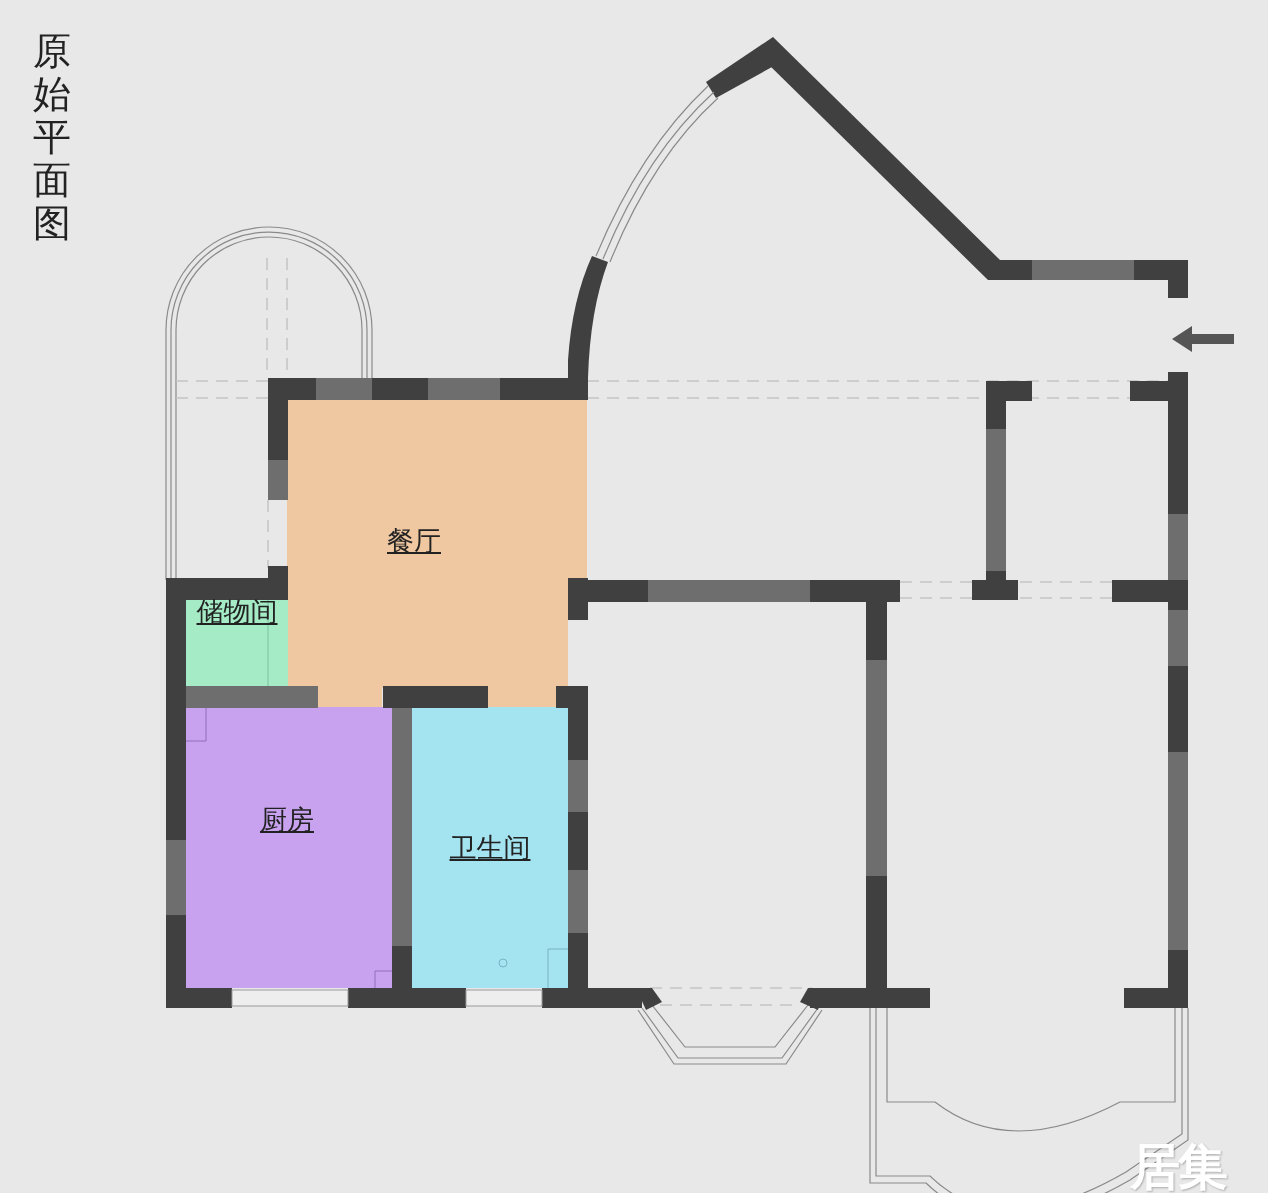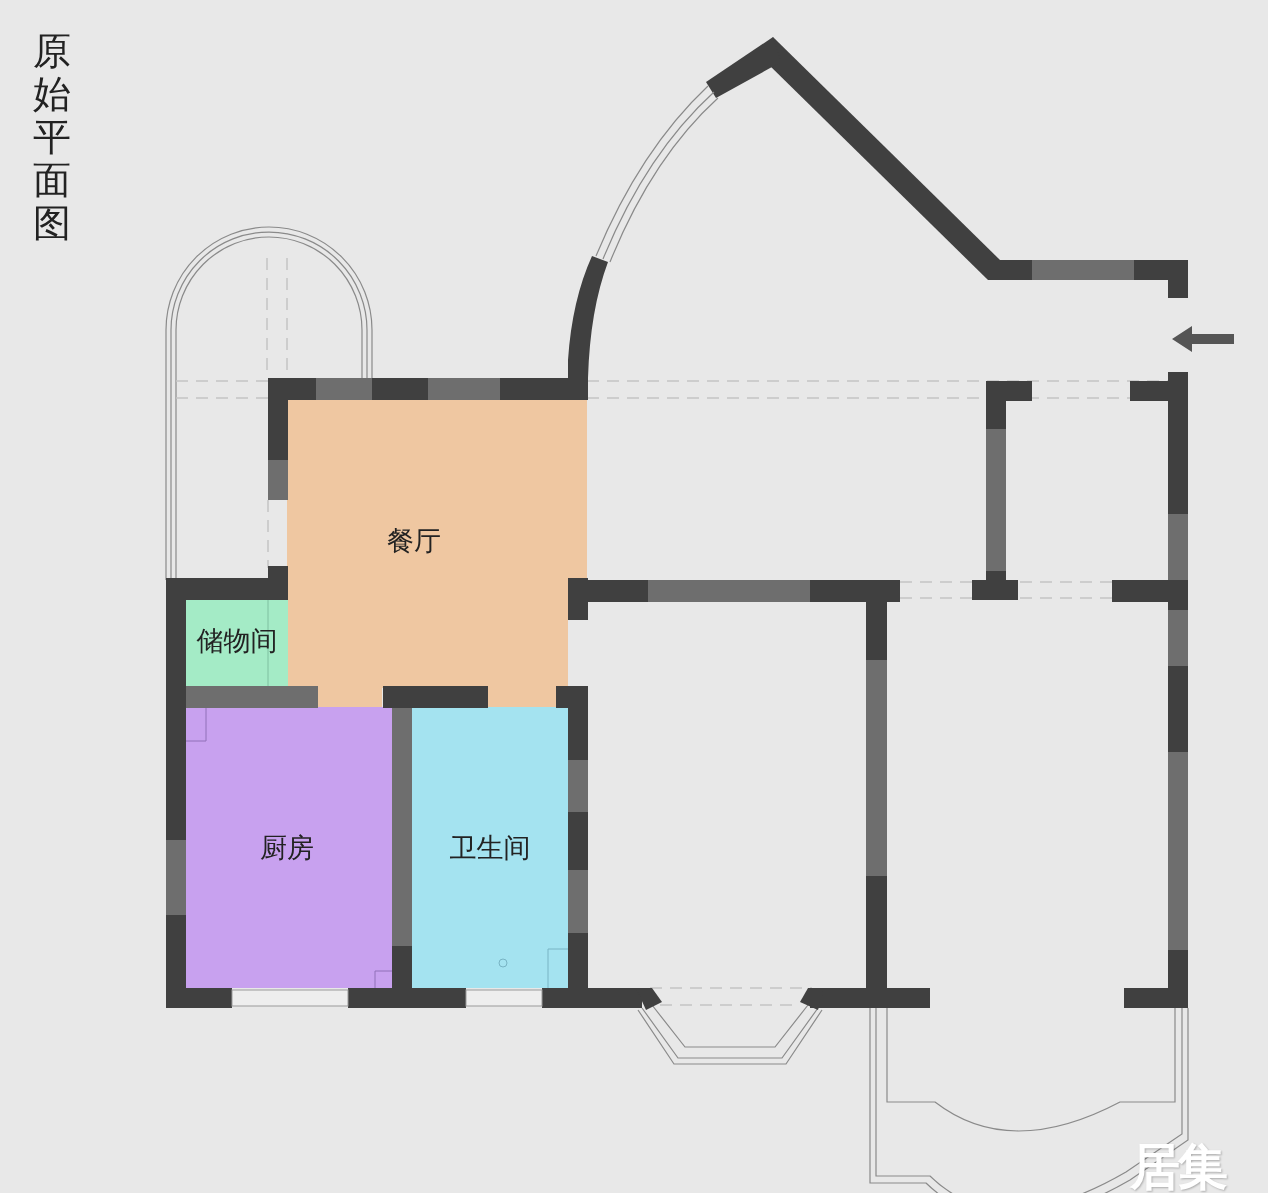--- a/index.html
+++ b/index.html
@@ -2,21 +2,21 @@
 <html><head>
 <meta charset="utf-8">
 <style>
   html, body { margin:0; padding:0; }
   body { width:1268px; height:1193px; background:#e8e8e8; position:relative; overflow:hidden;
          font-family:"DejaVu Sans", "Liberation Sans", sans-serif; }
   .title { position:absolute; left:30px; top:30px; width:44px; font-size:38px; line-height:43px;
            color:#222; text-align:center; letter-spacing:0; }
   .title span { display:block; }
   svg { position:absolute; left:0; top:0; }
-  .room-label { position:absolute; font-size:27px; color:#222; white-space:nowrap; transform:translate(-50%,-50%); }
+  .room-label { position:absolute; font-size:27px; color:#222; white-space:nowrap; transform:translate(-50%,-50%);text-decoration:underline; }
   .watermark { position:absolute; left:1130px; top:1134px; font-size:50px; color:#fff; font-weight:bold;
                text-shadow:1px 1px 2px rgba(0,0,0,0.25); letter-spacing:-2px; }
   .entry-arrow { position:absolute; left:1172px; top:322px; }
 </style>
 </head>
 <body>
 
 <div class="title">
   <span>原</span>
   <span>始</span>
@@ -169,17 +169,17 @@
   </g>
 </svg>
 
 <div class="entry-arrow">
   <svg width="64" height="34" viewBox="0 0 64 34">
     <polygon points="0,17 20,4 20,12 62,12 62,22 20,22 20,30" fill="#555"></polygon>
   </svg>
 </div>
 
 <div class="room-label" style="left:414px; top:541px;">餐厅</div>
-<div class="room-label" style="left:237px; top:641px;">储物间</div>
-<div class="room-label" style="left:287px; top:848px;">厨房</div>
+<div class="room-label" style="left:237px; top:612px;">储物间</div>
+<div class="room-label" style="left:287px; top:820px;">厨房</div>
 <div class="room-label" style="left:490px; top:848px;text-align:center;">卫生间</div>
 
 <div class="watermark">居集</div>
 
 </body></html>

